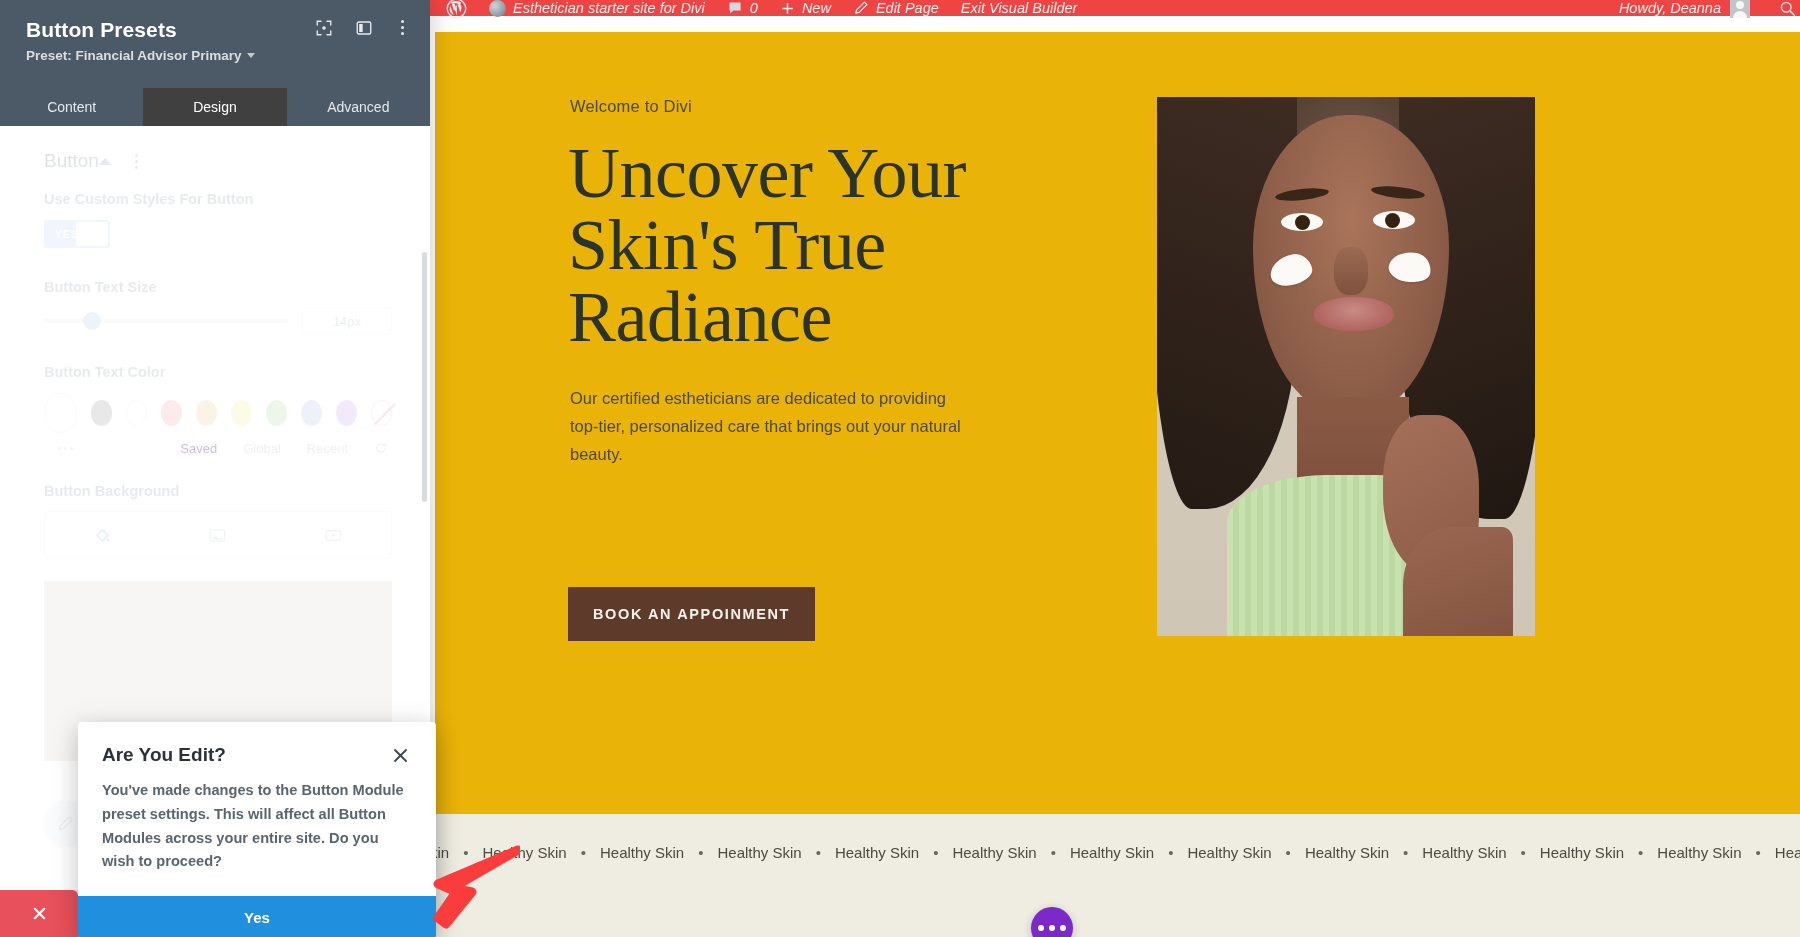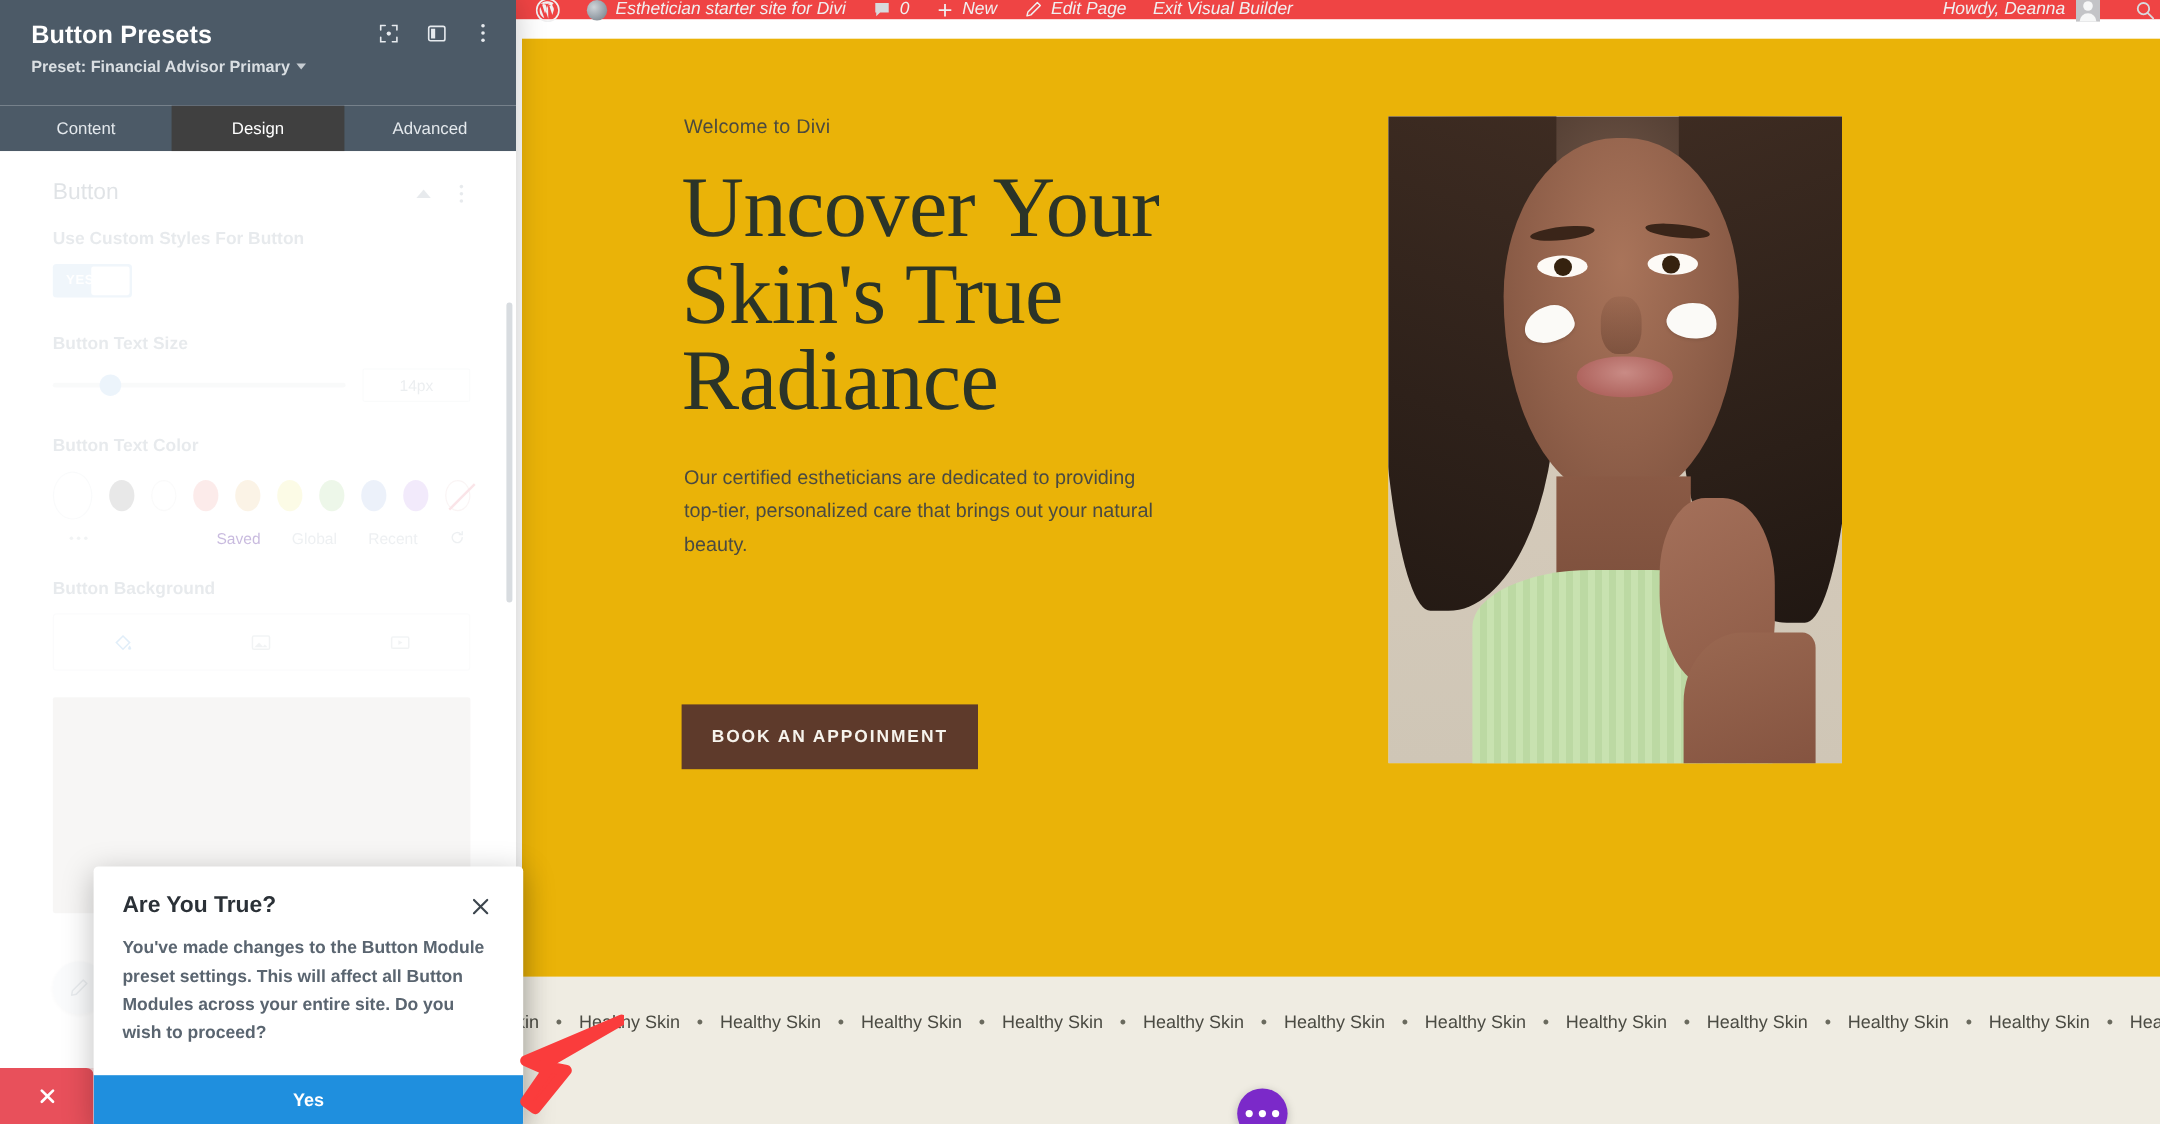--- a/index.html
+++ b/index.html
@@ -183,21 +183,21 @@
   .panel-tabs { display:flex; height: 38px; background:#4c5a67; }
   .p-tab {
     flex: 1; display:flex; align-items:center; justify-content:center;
     font-size: 14px; color: #e4e9ed; cursor: pointer; font-weight:400;
   }
   .p-tab.active { background: #404040; color: #ffffff; }
 
   .panel-body { position: relative; height: calc(937px - 126px); background: #fff; }
   .panel-scroll { position:absolute; inset:0; padding: 18px 38px 0 44px; overflow:hidden;
     opacity: .30; filter: blur(.2px);}
-  .grp-title-row { display:flex; align-items:center; justify-content:space-between;
+  .grp-title-row { display:flex; align-items:center; 
     padding: 6px 0 18px 0; }
   .grp-title { font-size: 19px; color:#9aa5af; font-weight:400; }
   .grp-tools { display:flex; align-items:center; gap:18px; }
   .chev-up { width:0;height:0;border-left:6px solid transparent;border-right:6px solid transparent;
     border-bottom:7px solid #b2bcc5; }
   .field-label { font-size: 14.5px; color:#b3bcc4; font-weight:600; line-height:1.35; margin-bottom: 10px;}
   .toggle {
     width: 66px; height: 28px; border-radius: 3px; background:#cfe3f5; display:flex; align-items:center;
     position: relative; cursor:pointer; margin-bottom: 30px;
   }
@@ -517,21 +517,21 @@
 
   <div class="pink-chip"></div>
   <div class="red-chip">
     <svg viewBox="0 0 20 20">
       <path d="M4.5 4.5 15.5 15.5M15.5 4.5 4.5 15.5" stroke="#fff" stroke-width="2.6" stroke-linecap="round"></path>
     </svg>
   </div>
 
   <div class="modal">
     <div class="modal-head">
-      <div class="modal-title">Are You True?</div>
+      <div class="modal-title">Are You Edit?</div>
       <div class="modal-close">
         <svg viewBox="0 0 20 20">
             <path d="M4.2 4.2 15.8 15.8M15.8 4.2 4.2 15.8" stroke="#3d464e" stroke-width="1.9" stroke-linecap="round"></path>
           </svg>
       </div>
     </div>
     <div class="modal-body">You've made changes to the Button Module preset settings. This will affect all Button Modules across your entire site. Do you wish to proceed?</div>
     <div class="modal-actions">
       <button class="btn-yes">Yes</button>
     </div>

